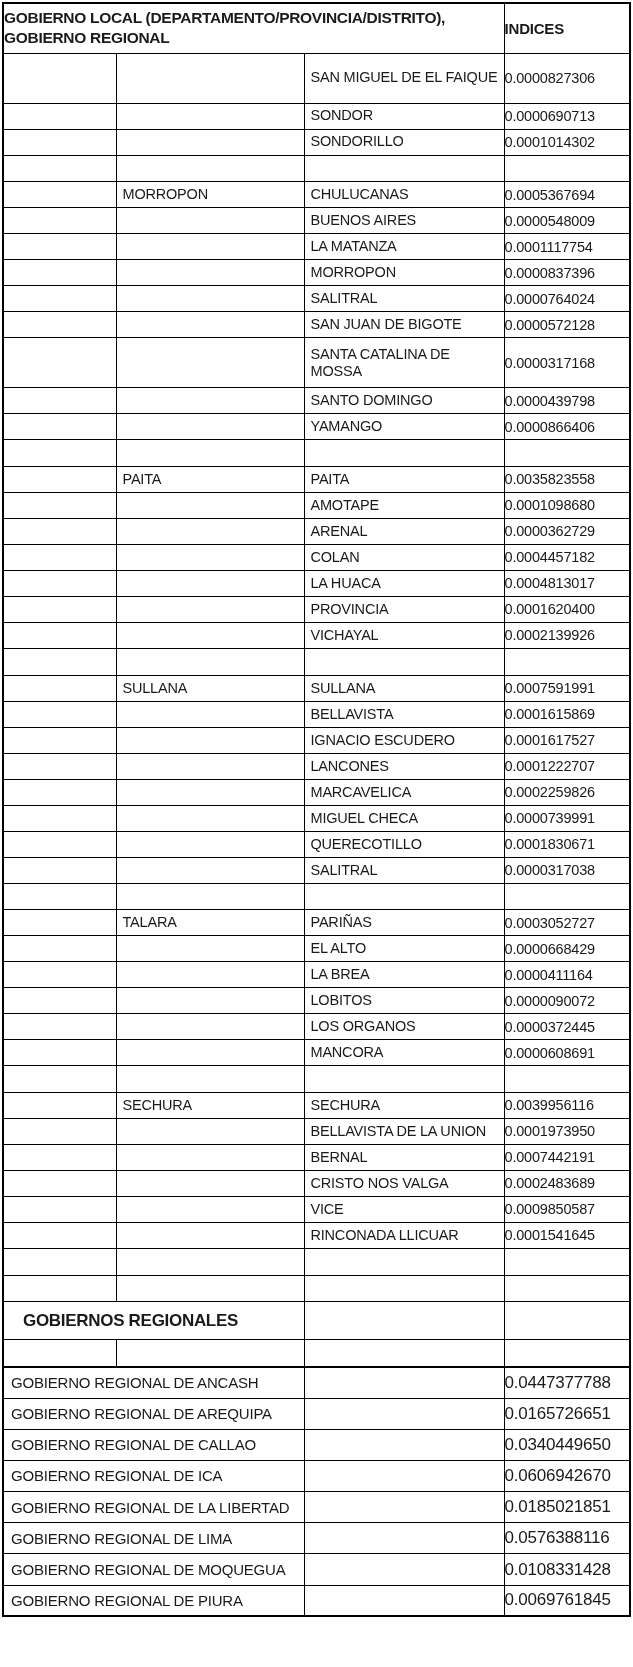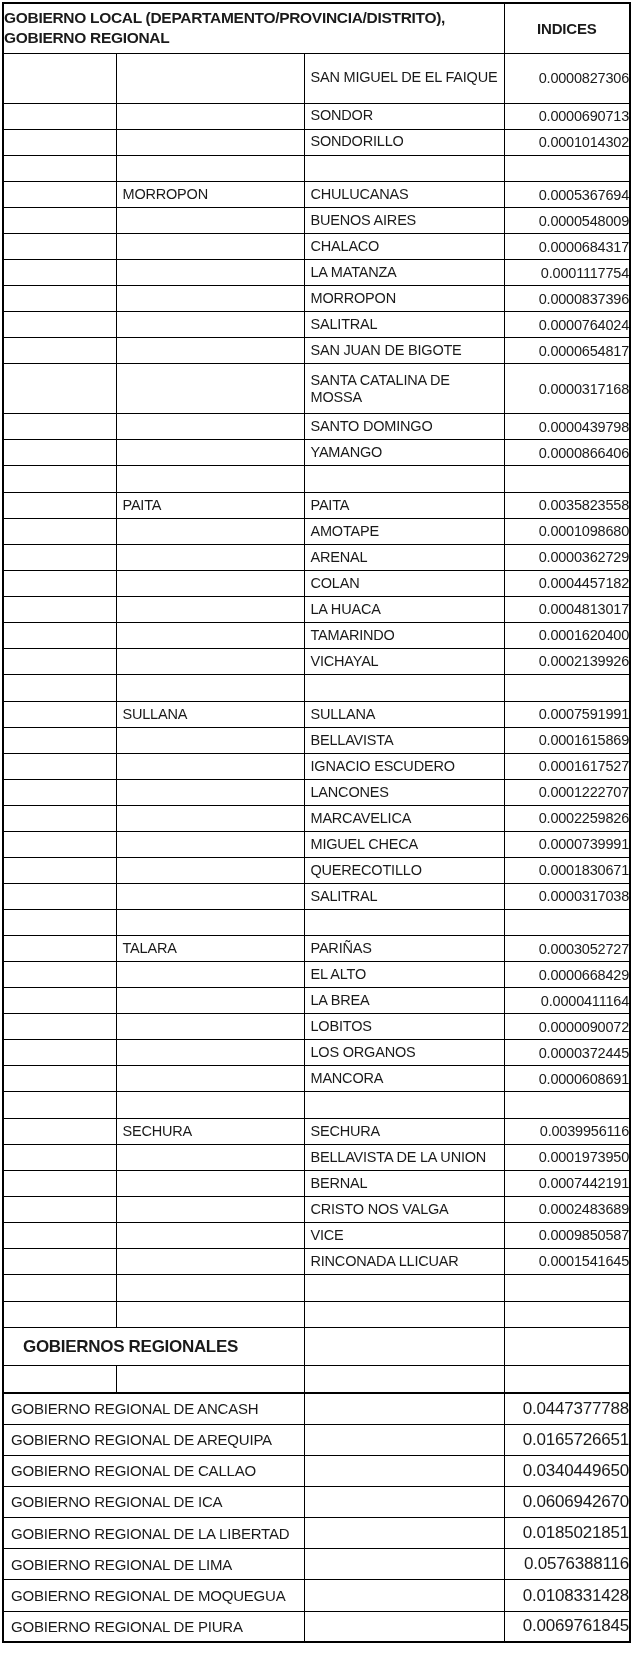--- a/index.html
+++ b/index.html
@@ -27,21 +27,21 @@
   th.hdr-title {
     text-align: left;
     padding: 2px 8px 2px 0;
     font-size: 15.5px;
     font-weight: bold;
     white-space: pre-line;
     line-height: 1.32;
     letter-spacing: -0.3px;
   }
   th.hdr-indices {
-    text-align: center;
+    text-align: left;
     font-size: 15px;
     font-weight: bold;
     letter-spacing: -0.2px;
     margin-top: 48px;
   }
   tr.r-std  { height: 26px; }
   tr.r-tall { height: 50px; margin-top: 33px; }
   tr.r-gap  { height: 26.7px; }
   tr.r-gapend { height: 27px; }
   tr.r-gapend td { border-bottom: 2px solid #000; }
@@ -49,21 +49,21 @@
   tr.r-regional { height: 31.2px; padding-left: 48px; }
   td.c-prov, td.c-dist {
     font-size: 14.5px;
     padding: 1px 4px 1px 6px;
     letter-spacing: -0.2px;
     line-height: 1.18;
     text-align: left;
   }
   td.c-idx {
     font-size: 14.5px;
-    text-align: right;
+    text-align: left;
     letter-spacing: -0.2px;
   }
   td.c-section-label {
     font-size: 17px;
     font-weight: bold;
     padding-left: 19px;
     letter-spacing: -0.3px;
     text-align: left;
   }
   td.c-reg-label {
@@ -126,46 +126,40 @@
       </tr>
       <tr class="r-std">
         <td class="c-dept"></td>
         <td class="c-prov"></td>
         <td class="c-dist">BUENOS AIRES</td>
         <td class="c-idx">0.0000548009</td>
       </tr>
       <tr class="r-std">
         <td class="c-dept"></td>
         <td class="c-prov"></td>
-        <td class="c-dist">CHALACO</td>
-        <td class="c-idx">0.0000684317</td>
-      </tr>
-      <tr class="r-std">
-        <td class="c-dept"></td>
-        <td class="c-prov"></td>
         <td class="c-dist">LA MATANZA</td>
         <td class="c-idx">0.0001117754</td>
       </tr>
       <tr class="r-std">
         <td class="c-dept"></td>
         <td class="c-prov"></td>
         <td class="c-dist">MORROPON</td>
         <td class="c-idx">0.0000837396</td>
       </tr>
       <tr class="r-std">
         <td class="c-dept"></td>
         <td class="c-prov"></td>
         <td class="c-dist">SALITRAL</td>
         <td class="c-idx">0.0000764024</td>
       </tr>
       <tr class="r-std">
         <td class="c-dept"></td>
         <td class="c-prov"></td>
         <td class="c-dist">SAN JUAN DE BIGOTE</td>
-        <td class="c-idx">0.0000654817</td>
+        <td class="c-idx">0.0000572128</td>
       </tr>
       <tr class="r-tall">
         <td class="c-dept"></td>
         <td class="c-prov"></td>
         <td class="c-dist">SANTA CATALINA DE MOSSA</td>
         <td class="c-idx">0.0000317168</td>
       </tr>
       <tr class="r-std">
         <td class="c-dept"></td>
         <td class="c-prov"></td>
@@ -210,21 +204,21 @@
       </tr>
       <tr class="r-std">
         <td class="c-dept"></td>
         <td class="c-prov"></td>
         <td class="c-dist">LA HUACA</td>
         <td class="c-idx">0.0004813017</td>
       </tr>
       <tr class="r-std">
         <td class="c-dept"></td>
         <td class="c-prov"></td>
-        <td class="c-dist">TAMARINDO</td>
+        <td class="c-dist">PROVINCIA</td>
         <td class="c-idx">0.0001620400</td>
       </tr>
       <tr class="r-std">
         <td class="c-dept"></td>
         <td class="c-prov"></td>
         <td class="c-dist">VICHAYAL</td>
         <td class="c-idx">0.0002139926</td>
       </tr>
       <tr class="r-gap">
         <td class="c-dept"></td>

